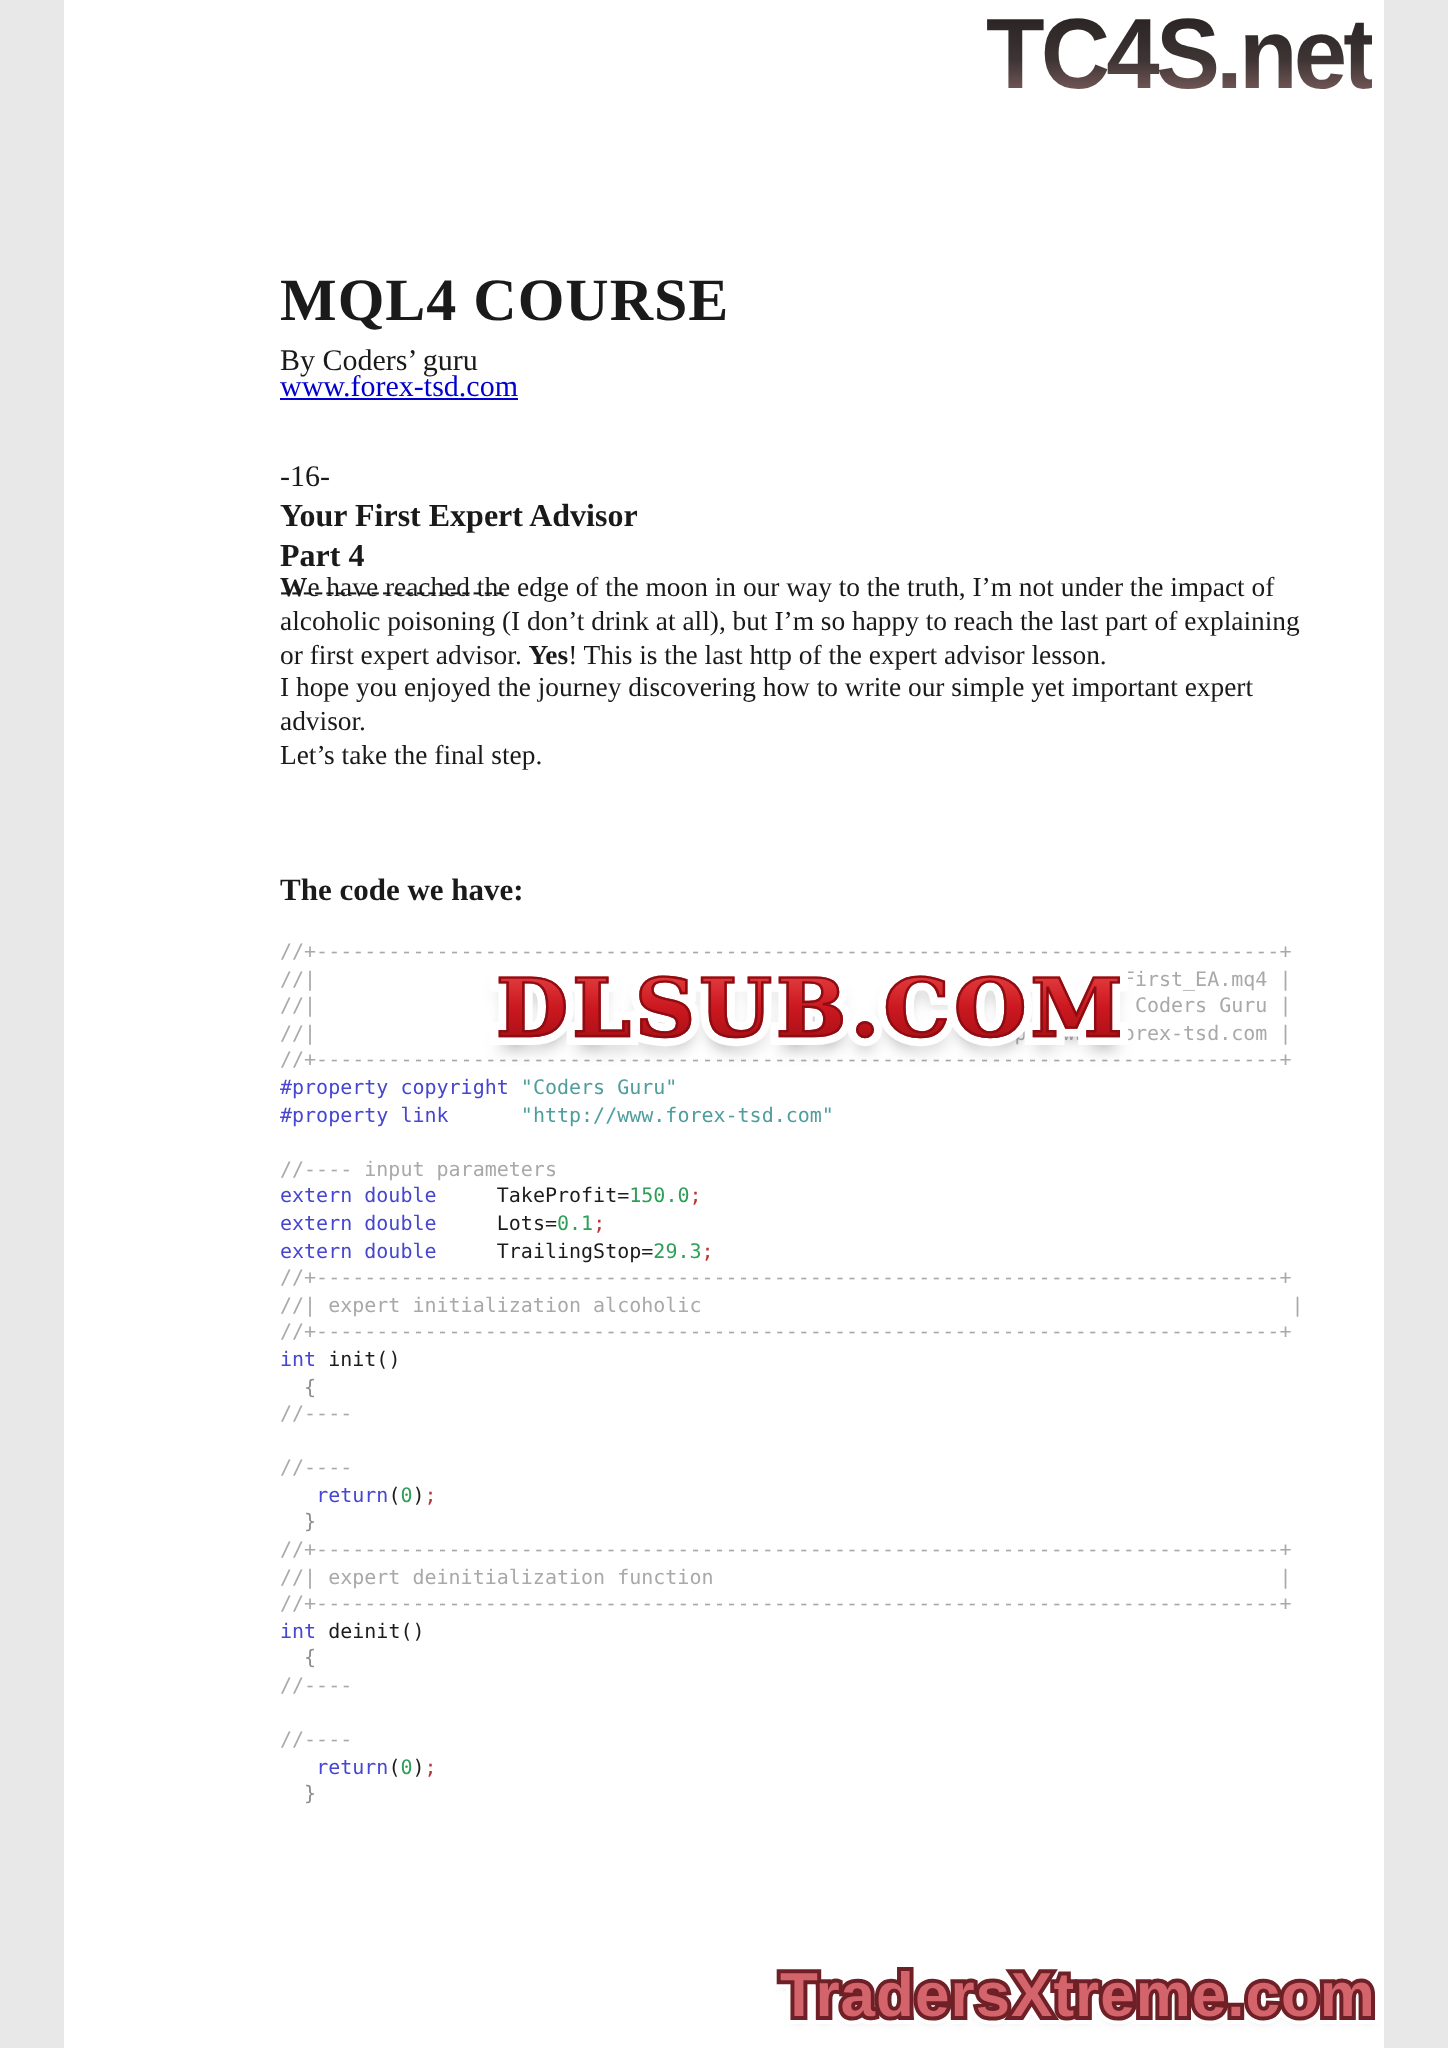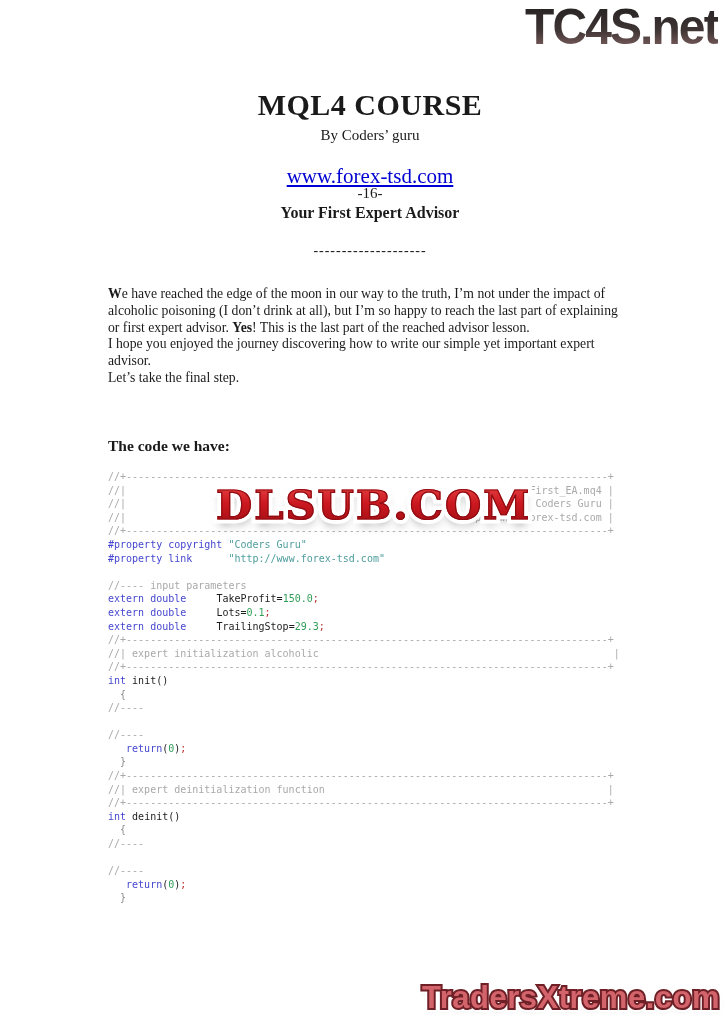--- a/index.html
+++ b/index.html
@@ -1,18 +1,18 @@
 <!DOCTYPE html>
 <html><head>
 <meta charset="utf-8">
 <style>
   html,body{margin:0;padding:0;background:#e8e8e8;}
   .page{
     position:relative;
-    width:724px;height:1024px;
+    width:660px;height:1024px;
     background:#ffffff;
     font-family:"Liberation Serif", serif;
     color:#1a1a1a;
     overflow:hidden;
     margin:0 auto;
   }
   .abs{position:absolute;}
 
   
   .tc4s{
@@ -25,24 +25,24 @@
     -webkit-background-clip:text;
     background-clip:text;
     color:transparent;
     transform:scaleX(0.96);
     transform-origin:right top;
     white-space:nowrap;
   }
 
   
   .content{left:108px;width:524px;}
-  .center{text-align:center;}
+  .center{text-align:left;margin-top:46px;}
   .doc-title{top:88px;font-size:30px;font-weight:bold;letter-spacing:0.5px;}
   .byline{top:127px;font-size:15px;}
-  .site-link-row{top:164px;font-size:21px;}
+  .site-link-row{top:140px;font-size:15px;}
   .site-link-row a{color:#0000d0;text-decoration:underline;}
   .lesson-number{top:185px;font-size:15px;}
   .lesson-title{top:204px;font-size:16px;font-weight:bold;}
   .lesson-part{top:224px;font-size:16px;font-weight:bold;}
   .divider{top:243px;font-size:14px;letter-spacing:1px;}
 
   .para{font-size:13.7px;line-height:17px;text-align:left;}
   .para1{top:285px;}
   .para2{top:335px;}
   .section-heading{top:437px;font-size:15.5px;font-weight:bold;}
@@ -115,24 +115,25 @@
   <div class="abs content center byline">By Coders’ guru</div>
 
   <div class="abs content center site-link-row">
     <a href="#">www.forex-tsd.com</a>
   </div>
 
   <div class="abs content center lesson-number">-16-</div>
 
   <div class="abs content center lesson-title">Your First Expert Advisor</div>
 
+  <div class="abs content center lesson-part">Part 4</div>
 
   <div class="abs content center divider">--------------------</div>
 
-  <div class="abs content para para1"><b>W</b><span>e have reached the edge of the moon in our way to the truth, I’m not under the impact of  alcoholic poisoning (I don’t drink at all), but I’m so happy to reach the last part of explaining or first expert advisor. </span><b>Yes</b><span>! This is the last part of the reached advisor lesson.</span></div>
+  <div class="abs content para para1"><b>W</b><span>e have reached the edge of the moon in our way to the truth, I’m not under the impact of  alcoholic poisoning (I don’t drink at all), but I’m so happy to reach the last part of explaining or first expert advisor. </span><b>Yes</b><span>! This is the last http of the expert advisor lesson.</span></div>
 
   <div class="abs content para para2">
     <span>I hope you enjoyed the journey discovering how to write our simple yet important expert advisor.</span><br>
     <span>Let’s take the final step.</span>
   </div>
 
   <div class="abs content section-heading">The code we have:</div>
 
   <div class="abs code">
       <div class="code-line"><span class="tok-cm">//+--------------------------------------------------------------------------------+</span></div>

